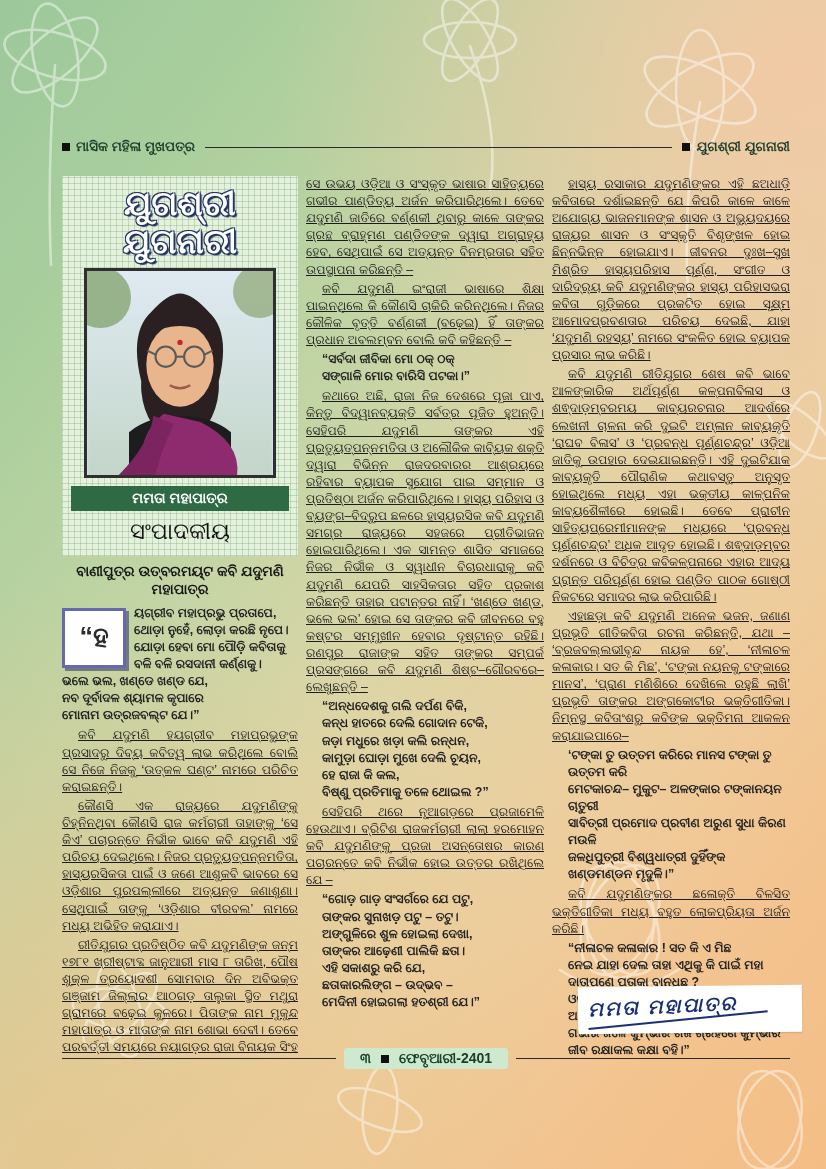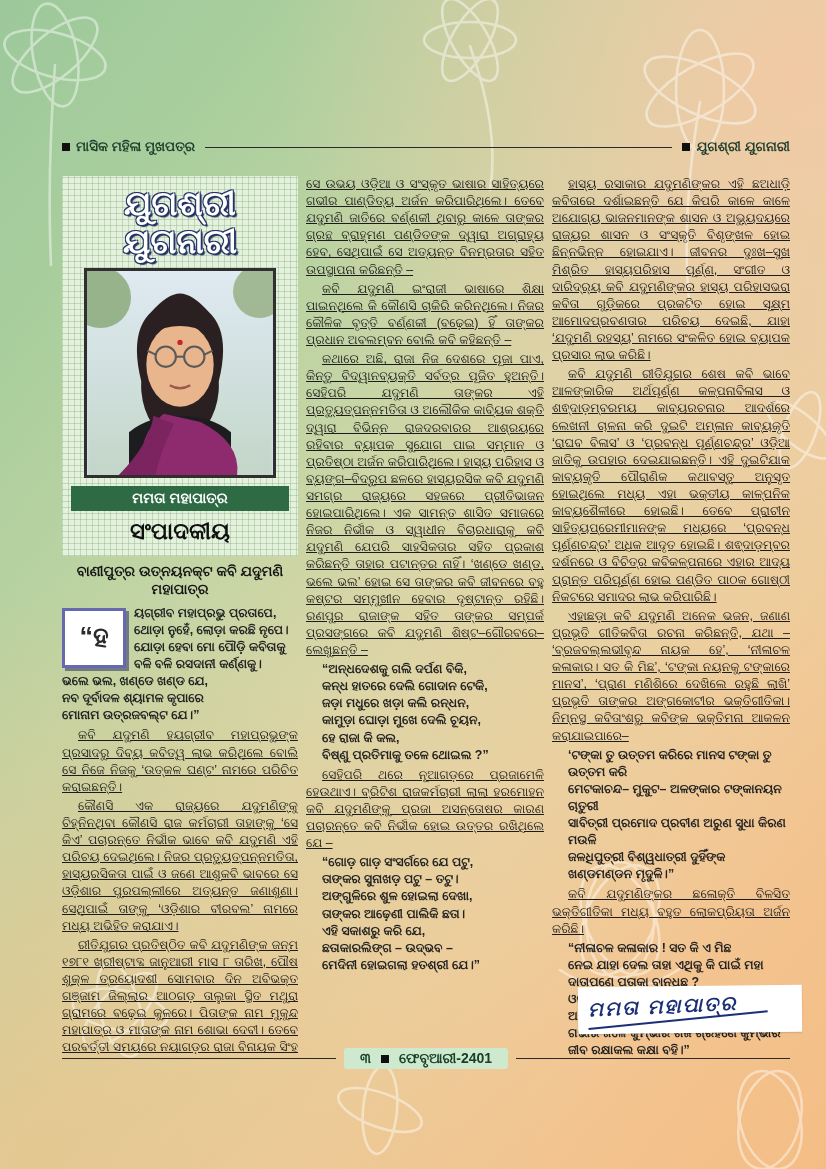--- a/index.html
+++ b/index.html
@@ -30,21 +30,21 @@
     background-color:#e4f1dc;
     background-image:
       repeating-linear-gradient(0deg, rgba(110,160,105,.30) 0 1px, transparent 1px 6px),
       repeating-linear-gradient(90deg, rgba(110,160,105,.30) 0 1px, transparent 1px 6px);
     padding:8px 9px 9px 9px;
   }
   .mag-title{font-size:34px;line-height:1.12;font-weight:bold;text-align:center;color:#ffffff;
     text-shadow:-1px -1px 0 #253265,1px -1px 0 #253265,-1px 1px 0 #253265,1px 1px 0 #253265,2px 2px 1px #253265;}
   .photo-frame{width:186px;height:204px;margin:8px auto 0 auto;border:3px solid #2f2f2f;background:#cfe0ea;display:block;}
   .caption-bar{margin-top:8px;background:#2e6b45;color:#ffffff;font-weight:bold;font-size:14.5px;text-align:center;padding:4px 0;}
-  .section-label{font-size:23px;font-weight:bold;color:#101010;text-align:center;margin:7px 0 2px 0;}
+  .section-label{font-size:23px;font-weight:normal;color:#101010;text-align:center;margin:7px 0 2px 0;}
   .byline{font-size:14.2px;font-weight:bold;color:#151515;text-align:center;margin:7px 0 6px 0;line-height:1.25;}
   .dropcap{
     float:left;width:58px;height:54px;background:#ffffff;border:3px solid #6668b0;
     box-shadow:3px 3px 0 rgba(45,48,100,.55);margin:3px 8px 2px 0;
     display:flex;align-items:center;justify-content:center;
     font-size:27px;font-weight:bold;color:#2b2b2b;}
   
   .footer{position:absolute;left:62px;right:36px;top:1048px;display:flex;align-items:center;}
   .fline{flex:1;border-top:1.6px solid #2a2a2a;}
   .fpill{background:#cfe9cf;border-radius:3px;margin:0 8px;padding:2px 16px;display:flex;align-items:center;gap:10px;
@@ -149,40 +149,42 @@
                 <path d="M114,82 L122,78"></path>
             </g>
             <path d="M80,112 Q90,118 100,112" stroke="#9c5a4a" stroke-width="2.4" fill="none"></path>
             <path d="M40,200 L40,158 Q60,142 90,142 Q120,142 140,158 L140,200Z" fill="#1d1d1f"></path>
             <path d="M52,200 Q48,160 74,140 L110,148 Q150,168 146,200Z" fill="#8e2a6e"></path>
             <path d="M30,200 Q60,170 64,142 L84,150 Q70,180 66,200Z" fill="#7c2460"></path>
           </svg>
           <div class="caption-bar">ମମତା ମହାପାତ୍ର</div>
           <div class="section-label">ସଂପାଦକୀୟ</div>
         </div>
-        <div class="byline">ବାଣୀପୁତ୍ର ଉତ୍ନୟନକ୍ଟ କବି ଯଦୁମଣି ମହାପାତ୍ର</div>
+        <div class="byline">ବାଣୀପୁତ୍ର ଉତ୍ବରମୟ୍ଟ କବି ଯଦୁମଣି ମହାପାତ୍ର</div>
         <div class="body-txt">
           <span class="dropcap">“ହ</span>
           <div class="poem" style="margin-left:0;">ୟଗ୍ରୀବ ମହାପ୍ରଭୁ ପ୍ରତାପେ,
 ଥୋଡ଼ା ନୁହେଁ, ଲୋଡ଼ା କରଛି ନୃପେ।
 ଯୋଡ଼ା ହେବା ମୋ ପୌଡ଼ି କବିତାକୁ
 ବଳି ବଳି ରସଦାନୀ କର୍ଣ୍ଣକୁ।
 ଭଲେ ଭଲ, ଖଣ୍ଡେ ଖଣ୍ଡ ଯେ,
 ନବ ଦୂର୍ବାଦଳ ଶ୍ୟାମଳ କୃପାରେ
 ମୋନାମ ଉତ୍ରଜବଲ୍ଟ ଯେ।”</div>
           <p class="para">କବି ଯଦୁମଣି ହୟଗ୍ରୀବ ମହାପ୍ରଭୁଙ୍କ ପ୍ରସାଦରୁ ଦିବ୍ୟ କବିତ୍ୱ ଲାଭ କରିଥିଲେ ବୋଲି ସେ ନିଜେ ନିଜକୁ ‘ଉତ୍କଳ ଘଣ୍ଟ’ ନାମରେ ପରିଚିତ କରାଇଛନ୍ତି।</p>
           <p class="para">କୌଣସି ଏକ ରାଜ୍ୟରେ ଯଦୁମଣିଙ୍କୁ ଚିହ୍ନିନଥିବା କୌଣସି ରାଜ କର୍ମଚାରୀ ତାହାଙ୍କୁ ‘ସେ କିଏ’ ପଚାରନ୍ତେ ନିର୍ଭୀକ ଭାବେ କବି ଯଦୁମଣି ଏହି ପରିଚୟ ଦେଇଥିଲେ। ନିଜର ପ୍ରତ୍ୟୁତ୍ପନ୍ନମତିତା, ହାସ୍ୟରସିକତା ପାଇଁ ଓ ଜଣେ ଆଶୁକବି ଭାବରେ ସେ ଓଡ଼ିଶାର ପୁରପଲ୍ଲୀରେ ଅତ୍ୟନ୍ତ ଜଣାଶୁଣା। ସେଥିପାଇଁ ତାଙ୍କୁ ‘ଓଡ଼ିଶାର ବୀରବଲ’ ନାମରେ ମଧ୍ୟ ଅଭିହିତ କରାଯାଏ।</p>
           <p class="para">ରୀତିଯୁଗର ପ୍ରତିଷ୍ଠିତ କବି ଯଦୁମଣିଙ୍କ ଜନ୍ମ ୧୭୮୧ ଖ୍ରୀଷ୍ଟାବ୍ଦ ଜାନୁଆରୀ ମାସ ୮ ତାରିଖ, ପୌଷ ଶୁକ୍ଳ ତ୍ରୟୋଦଶୀ ସୋମବାର ଦିନ ଅବିଭକ୍ତ ଗଞ୍ଜାମ ଜିଲ୍ଲାର ଆଠଗଡ଼ ତାଲୁକା ସ୍ଥିତ ମଥୁରା ଗ୍ରାମରେ ବଢ଼େଇ କୁଳରେ। ପିତାଙ୍କ ନାମ ମୁକୁନ୍ଦ ମହାପାତ୍ର ଓ ମାତାଙ୍କ ନାମ ଶୋଭା ଦେବୀ। ତେବେ ପରବର୍ତ୍ତୀ ସମୟରେ ନୟାଗଡ଼ର ରାଜା ବିନାୟକ ସିଂହ ମାନ୍ଧାତାଙ୍କ ନିମନ୍ତ୍ରଣ କ୍ରମେ ସପରିବାରେ ଆଠଗଡ଼ ତ୍ୟାଗକରି ନୟାଗଡ଼ ଜିଲ୍ଲାର ଇଟାମାଟି ଗ୍ରାମରେ ଅବସ୍ଥାନ କରି ଏହାକୁ ହିଁ ଯଦୁମଣି ନିଜର କର୍ମଭୂମି ଓ ସାହିତ୍ୟ ସାଧନାର କ୍ଷେତ୍ର ବୋଲି ବାଛିନେଲେ ଏବଂ ଆଜି ପର୍ଯ୍ୟନ୍ତ କବିଙ୍କର ବଂଶଧରମାନେ ଏହି ଗ୍ରାମରେ ହିଁ ବସବାସ କରୁଛନ୍ତି।</p>
 
         </div>
       </div>
 
       <div class="col c2 body-txt">
         <p class="para" style="text-indent:0;">ସେ ଉଭୟ ଓଡ଼ିଆ ଓ ସଂସ୍କୃତ ଭାଷାର ସାହିତ୍ୟରେ ଗଭୀର ପାଣ୍ଡିତ୍ୟ ଅର୍ଜନ କରିପାରିଥିଲେ। ତେବେ ଯଦୁମଣି ଜାତିରେ ବର୍ଣ୍ଣକୀ ଥିବାରୁ କାଳେ ତାଙ୍କର ଗ୍ରନ୍ଥ ବ୍ରାହ୍ମଣ ପଣ୍ଡିତଙ୍କ ଦ୍ୱାରା ଅଗ୍ରାହ୍ୟ ହେବ, ସେଥିପାଇଁ ସେ ଅତ୍ୟନ୍ତ ବିନମ୍ରତାର ସହିତ ଉପସ୍ଥାପନା କରିଛନ୍ତି –</p>
         <p class="para">କବି ଯଦୁମଣି ଇଂରାଜୀ ଭାଷାରେ ଶିକ୍ଷା ପାଇନଥିଲେ କି କୌଣସି ଚାକିରି କରିନଥିଲେ। ନିଜର କୌଳିକ ବୃତ୍ତି ବର୍ଣ୍ଣକୀ (ବଢ଼େଇ) ହିଁ ତାଙ୍କର ପ୍ରଧାନ ଅବଲମ୍ବନ ବୋଲି କବି କହିଛନ୍ତି –</p>
+        <div class="poem">“ସର୍ବଦା ଜୀବିକା ମୋ ଠକ୍ ଠକ୍
+ସଙ୍ଗାଳି ମୋର ବାରିସି ପଟକା।”</div>
         <p class="para">କଥାରେ ଅଛି, ରାଜା ନିଜ ଦେଶରେ ପୂଜା ପାଏ, କିନ୍ତୁ ବିଦ୍ୱାନବ୍ୟକ୍ତି ସର୍ବତ୍ର ପୂଜିତ ହୁଅନ୍ତି। ସେହିପରି ଯଦୁମଣି ତାଙ୍କର ଏହି ପ୍ରତ୍ୟୁତ୍ପନ୍ନମତିତା ଓ ଅଲୌକିକ କାବ୍ୟିକ ଶକ୍ତି ଦ୍ୱାରା ବିଭିନ୍ନ ରାଜଦରବାରର ଆଶ୍ରୟରେ ରହିବାର ବ୍ୟାପକ ସୁଯୋଗ ପାଇ ସମ୍ମାନ ଓ ପ୍ରତିଷ୍ଠା ଅର୍ଜନ କରିପାରିଥିଲେ। ହାସ୍ୟ ପରିହାସ ଓ ବ୍ୟଙ୍ଗ–ବିଦ୍ରୁପ ଛଳରେ ହାସ୍ୟରସିକ କବି ଯଦୁମଣି ସମଗ୍ର ରାଜ୍ୟରେ ସହଜରେ ପ୍ରୀତିଭାଜନ ହୋଇପାରିଥିଲେ। ଏକ ସାମନ୍ତ ଶାସିତ ସମାଜରେ ନିଜର ନିର୍ଭୀକ ଓ ସ୍ୱାଧୀନ ବିଚାରଧାରାକୁ କବି ଯଦୁମଣି ଯେପରି ସାହସିକତାର ସହିତ ପ୍ରକାଶ କରିଛନ୍ତି ତାହାର ପଟାନ୍ତର ନାହିଁ। ‘ଖଣ୍ଡେ ଖଣ୍ଡ, ଭଲେ ଭଲ’ ହୋଇ ସେ ତାଙ୍କର କବି ଜୀବନରେ ବହୁ କଷ୍ଟର ସମ୍ମୁଖୀନ ହେବାର ଦୃଷ୍ଟାନ୍ତ ରହିଛି। ରଣପୁର ରାଜାଙ୍କ ସହିତ ତାଙ୍କର ସମ୍ପର୍କ ପ୍ରସଙ୍ଗରେ କବି ଯଦୁମଣି ଶିଷ୍ଟ–ଗୌରବରେ– ଲେଖୁଛନ୍ତି –</p>
         <div class="poem">“ଅନ୍ଧଦେଶକୁ ଗଲି ଦର୍ପଣ ବିକି,
 କନ୍ଧ ହାତରେ ଦେଲି ଗୋଦାନ ଟେକି,
 ଜଡ଼ା ମଧୁରେ ଖଡ଼ା କଲି ରନ୍ଧନ,
 କାମୁଡ଼ା ଘୋଡ଼ା ମୁଖେ ଦେଲି ଚୂୟନ,
 ହେ ରାଜା କି କଲ,
 ବିଷ୍ଣୁ ପ୍ରତିମାକୁ ତଳେ ଥୋଇଲ ?”</div>
         <p class="para">ସେହିପରି ଥରେ ନୂଆଗଡ଼ରେ ପ୍ରଜାମେଳି ହେଉଥାଏ। ବ୍ରିଟିଶ ରାଜକର୍ମଚାରୀ ଲାଲା ହରମୋହନ କବି ଯଦୁମଣିଙ୍କୁ ପ୍ରଜା ଅସନ୍ତୋଷର କାରଣ ପଚାରନ୍ତେ କବି ନିର୍ଭୀକ ହୋଇ ଉତ୍ତର ରଖିଥିଲେ ଯେ –</p>
         <div class="poem">“ଗୋଡ଼ ଗାଡ଼ ସଂସର୍ଗରେ ଯେ ପଟୁ,
 ତାଙ୍କର ସୁନାଖଡ଼ ପଟୁ – ତଟୁ।

